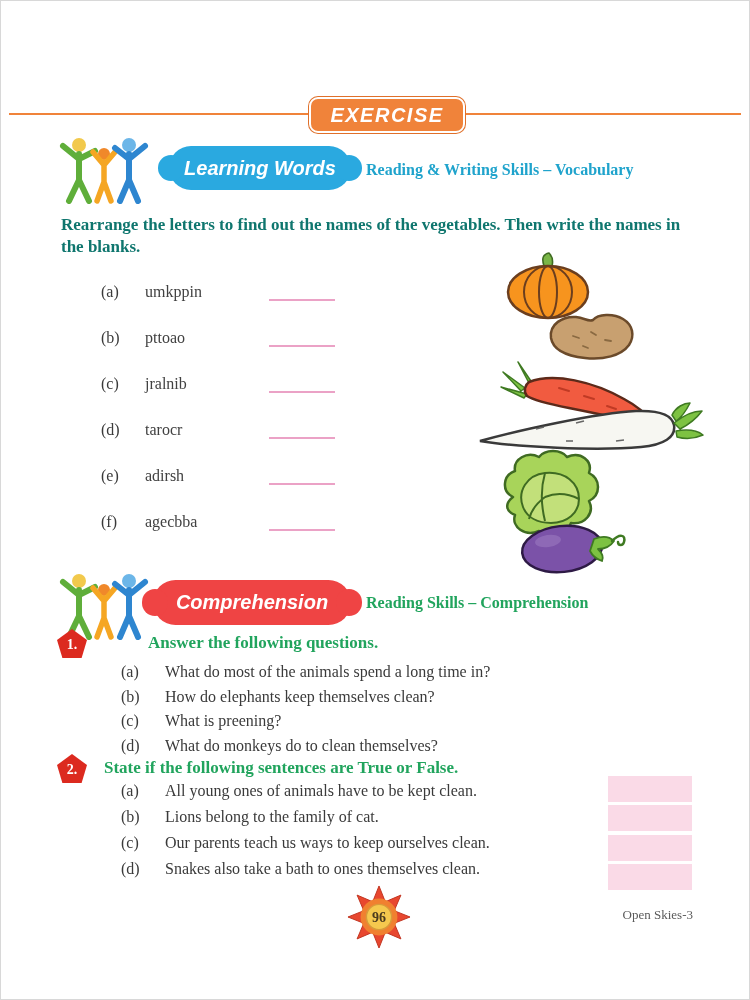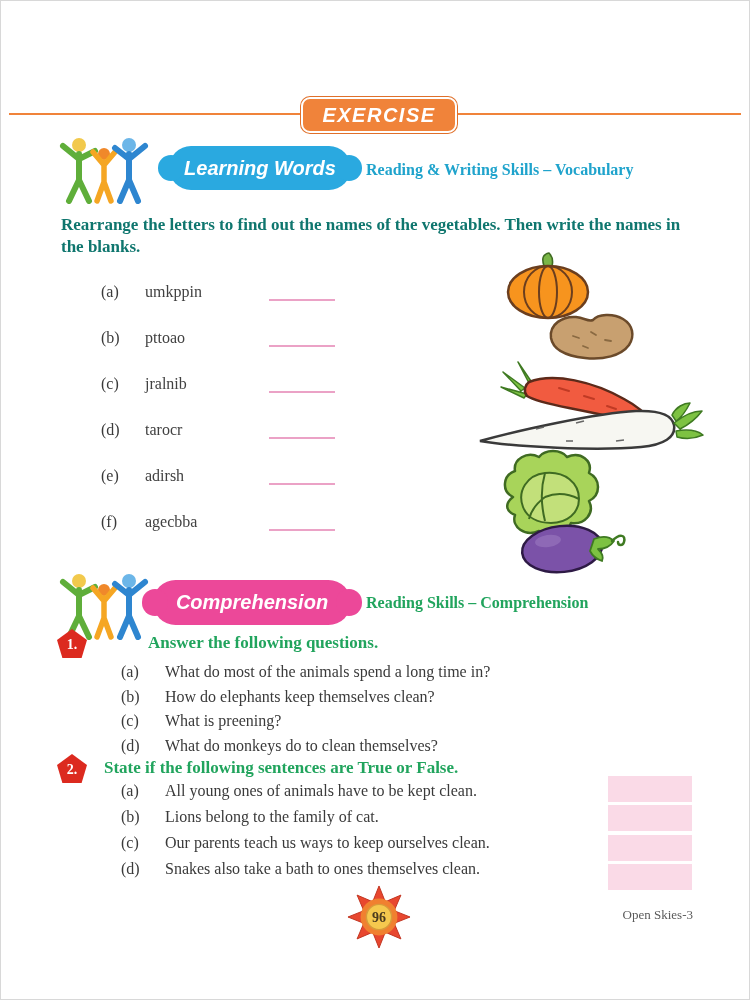--- a/index.html
+++ b/index.html
@@ -4,41 +4,41 @@
 <style>
   html,body{margin:0;padding:0;background:#f2f2f2;}
   .page{
     position:relative;width:748px;height:998px;background:#fff;
     border:1px solid #d8d8d8;margin:0 auto;overflow:hidden;
     font-family:"Liberation Serif", serif;color:#3a3a3a;
   }
   
   .top-line{position:absolute;top:112px;left:8px;width:732px;height:2px;background:#f0833a;}
   .exercise-badge{
-    position:absolute;top:96px;left:300px;width:152px;height:32px;
+    position:absolute;top:96px;left:308px;width:152px;height:32px;
     background:#f0833a;border:2px solid #ffffff;box-shadow:0 0 0 1px #e0702a;
     border-radius:9px;display:flex;align-items:center;justify-content:center;
     color:#fff;font-family:"Liberation Sans", sans-serif;font-weight:bold;font-style:italic;
     font-size:20px;letter-spacing:1.5px;
   }
   
   .figures{position:absolute;width:96px;height:70px;}
   .cloud{
     position:absolute;display:flex;align-items:center;justify-content:center;
     color:#fff;font-family:"Liberation Sans", sans-serif;font-weight:bold;font-style:italic;
     border-radius:26px;
   }
   .cloud::before,.cloud::after{
     content:"";position:absolute;width:26px;height:58%;top:21%;
     background:inherit;border-radius:50%;
   }
   .cloud::before{left:-11px;}
   .cloud::after{right:-11px;}
   .cloud.blue{background:#2aa9e0;left:168px;top:145px;width:182px;height:44px;font-size:20px;}
-  .cloud.green{background:#ec4899;left:152px;top:579px;width:198px;height:45px;font-size:20px;}
+  .cloud.green{background:#ef4444;left:152px;top:579px;width:198px;height:45px;font-size:20px;}
   .skill-label{position:absolute;font-weight:bold;font-size:16px;}
   .skill-label.vocab{left:365px;top:160px;color:#1fa3cc;}
   .skill-label.comp{left:365px;top:593px;color:#21a45d;}
   
   .instruction{
     position:absolute;left:60px;top:213px;width:640px;
     color:#0f766e;font-weight:bold;font-size:17px;line-height:1.32;
   }
   .word-list{position:absolute;left:100px;top:278px;width:260px;}
   .word-row{display:flex;align-items:flex-end;height:22px;margin-bottom:24px;}

